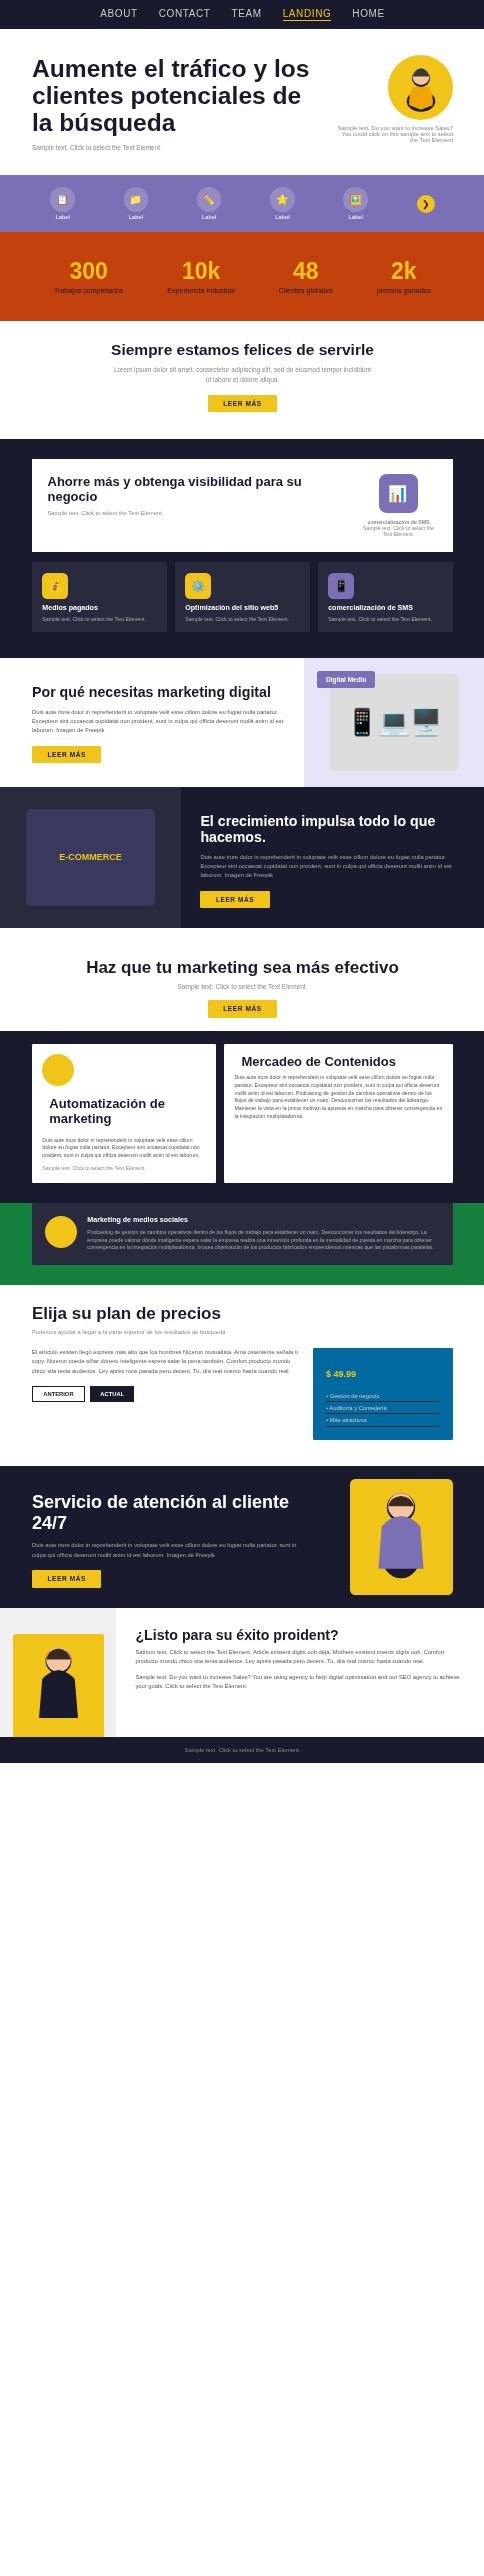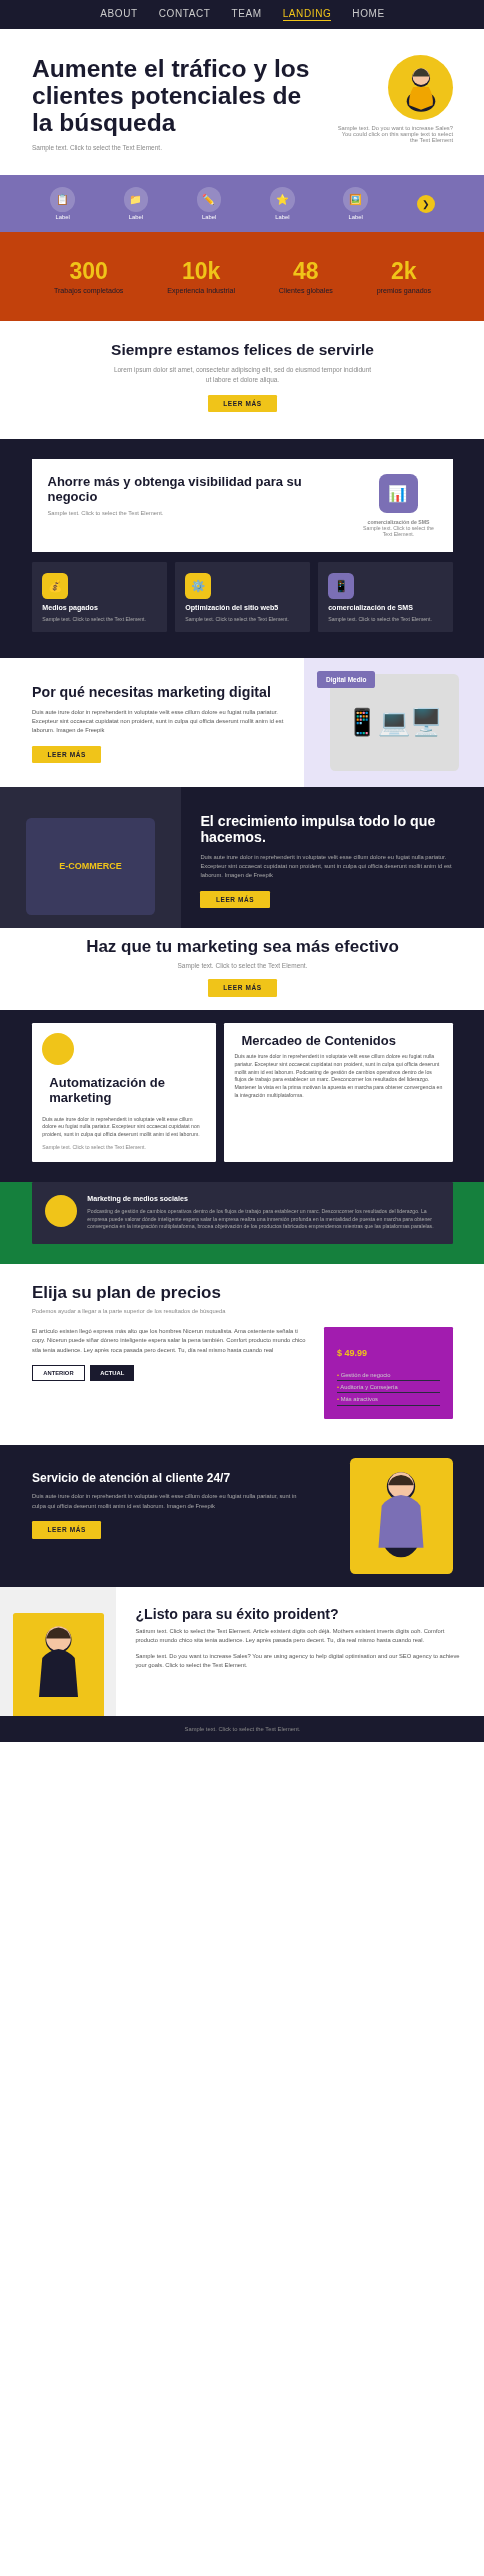--- a/index.html
+++ b/index.html
@@ -246,21 +246,21 @@
     .growth-section {
       background: #1a1a2e;
       display: flex;
       gap: 0;
       min-height: 129px;
     }
     .growth-left {
       width: 181px;
       background: #2a2a3e;
       display: flex;
-      align-items: flex-end;
+      align-items: center;
       justify-content: center;
       padding: 13px;
     }
     .growth-image-placeholder {
       width: 129px;
       height: 97px;
       background: #3a3a5e;
       border-radius: 5.2px;
       display: flex;
       align-items: center;
@@ -272,21 +272,21 @@
       flex: 1;
       padding: 26px 32px 19.4px 19.4px;
     }
     .growth-right h2 { font-size: 14.2px; font-weight: 900; color: #fff; margin-bottom: 7.8px; }
     .growth-right p { font-size: 5.8px; color: #aaa; line-height: 1.6; margin-bottom: 10.3px; }
 
     
     .marketing-section {
       background: #fff;
       text-align: center;
-      padding: 9px 39px 13px;
+      padding: 30px 39px 13px;
     }
     .marketing-section h2 { font-size: 17px; font-weight: 900; color: #1a1a2e; margin-bottom: 5.2px; }
     .marketing-section p { font-size: 6.5px; color: #888; margin-bottom: 10.3px; }
 
     
     .marketing-cards {
       background: #1a1a2e;
       display: flex;
       gap: 7.8px;
       padding: 13px 32px 19.4px;
@@ -346,22 +346,22 @@
       background: #1a1a2e;
       color: #fff;
       border: none;
       padding: 3.9px 10.3px;
       font-size: 5.8px;
       font-weight: 700;
       cursor: pointer;
       text-transform: uppercase;
     }
     .pricing-card {
-      width: 129px;
-      background: #a21caf;
+      width: 140px;
+      background: #0369a1;
       padding: 13px;
       border-radius: 1.3px;
     }
     .pricing-card .price { font-size: 18px; font-weight: 900; color: #f0c419; margin-bottom: 7.8px; }
     .pricing-card .price span { font-size: 9px; }
     .pricing-card ul { list-style: none; }
     .pricing-card ul li {
       font-size: 5.8px;
       color: #ccc;
       padding: 2.6px 0;
@@ -373,21 +373,21 @@
     .support-section {
       background: #1a1a2e;
       display: flex;
       gap: 0;
       min-height: 142px;
     }
     .support-left {
       flex: 1;
       padding: 26px 19.4px 19.4px 32px;
     }
-    .support-left h2 { font-size: 12px; font-weight: 900; color: #fff; margin-bottom: 7.8px; }
+    .support-left h2 { font-size: 18px; font-weight: 900; color: #fff; margin-bottom: 7.8px; }
     .support-left p { font-size: 5.8px; color: #aaa; line-height: 1.6; margin-bottom: 10.3px; }
     .support-right {
       width: 168px;
       display: flex;
       align-items: center;
       justify-content: center;
       padding: 13px;
     }
     .support-image {
       width: 103px;

